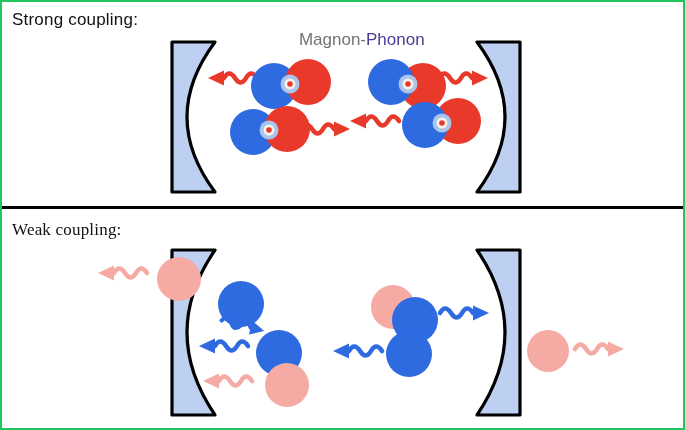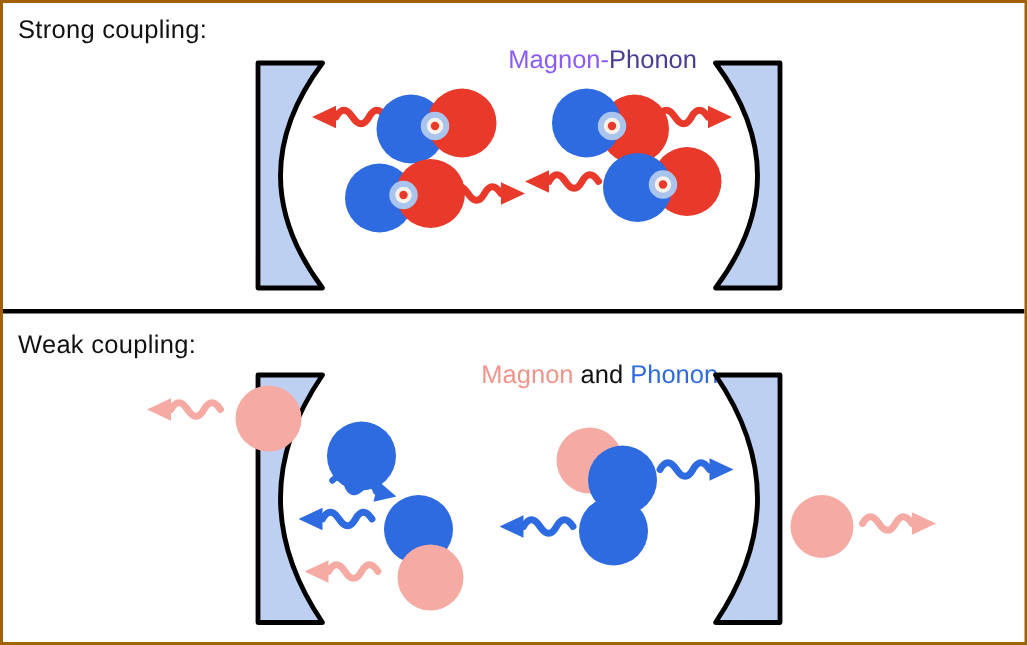--- a/index.html
+++ b/index.html
@@ -2,21 +2,21 @@
 <html><head>
 <meta charset="utf-8">
 <style>
   * { margin:0; padding:0; box-sizing:border-box; }
   html,body { background:#ffffff; }
   body { font-family:"Liberation Sans", sans-serif; }
   .figure {
     position:relative;
     width:685px; height:430px;
     background:#ffffff;
-    border:2px solid #a16207;
+    border:2px solid #22c55e;
     overflow:hidden;
   }
   .scene { position:absolute; left:0; top:0; width:681px; height:426px; }
   .divider { position:absolute; left:0; top:204px; width:681px; height:3px; background:#000000; }
   .label {
     position:absolute;
     font-size:17px;
     color:#111111;
     letter-spacing:0.2px;
     white-space:nowrap;
@@ -31,28 +31,25 @@
   .wave-thin { fill:none; stroke-width:4.2; stroke-linecap:round; }
 </style>
 </head>
 <body>
 
 <div class="figure">
 
   <div class="label" style="left: 10px; top: 8px; color: rgb(17, 17, 17);">Strong coupling:</div>
 
   <div class="title" style="left:278px; top:8px;">
-    <span style="color: #8b5cf6; margin-left: 40px;">Magnon-</span><span style="color: rgb(74, 61, 150);">Phonon</span>
+    <span style="color: #737373;">Magnon-</span><span style="color: rgb(74, 61, 150);">Phonon</span>
   </div>
 
-  <div class="label" style="left: 10px; top: 218px; color: rgb(17, 17, 17);">Weak coupling:</div>
+  <div class="label" style="left: 10px; top: 218px; color: rgb(17, 17, 17); font-family: Liberation Serif, serif;">Weak coupling:</div>
 
-  <div class="title" style="left:300px; top:218px;">
-    <span style="color: rgb(242, 148, 140);">Magnon</span><span style="color: rgb(17, 17, 17);"> and </span><span style="color: rgb(46, 106, 224);">Phonon</span>
-  </div>
 
   <div class="divider"></div>
 
   <svg class="scene" viewBox="0 0 681 426">
 
     <g>
 
       <path class="mirror" d="M 213,40 L 170,40 L 170,190 L 213,190 Q 157,115 213,40 Z" fill="#bdd0f1"></path>
       <path class="mirror" d="M 475,40 L 518,40 L 518,190 L 475,190 Q 531,115 475,40 Z" fill="#bdd0f1"></path>
 

